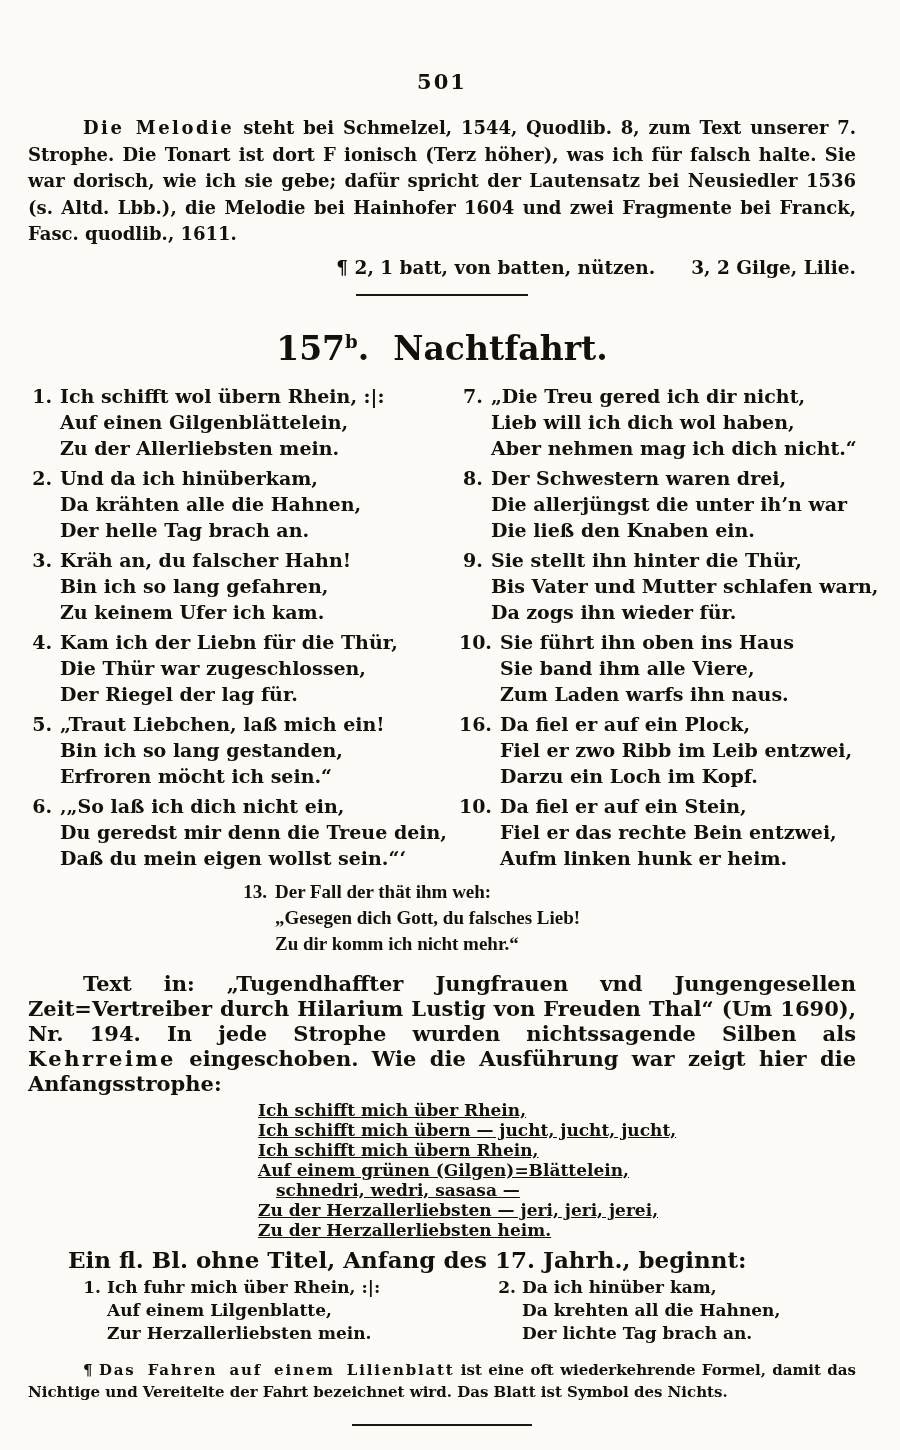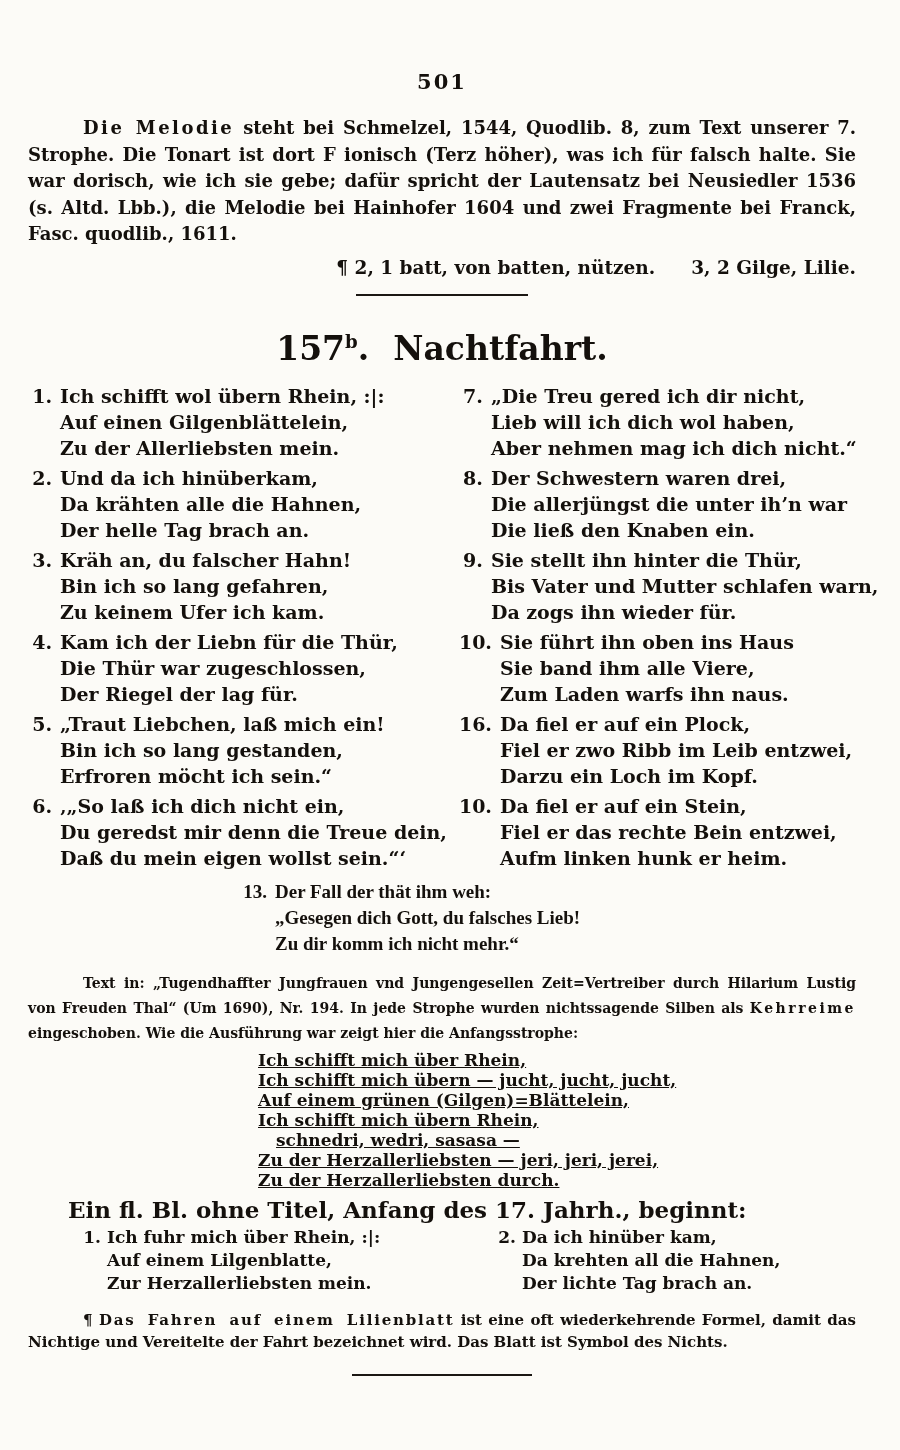--- a/index.html
+++ b/index.html
@@ -35,21 +35,21 @@
   .song-title .title-num { margin-right:24px; }
   .song-title sup { font-size:0.55em; }
 
   .verses-grid { margin-top:14px; display:grid; grid-template-columns:1fr 1fr; column-gap:12px; }
   .verse { display:flex; margin-bottom:4px; font-size:19px; line-height:26px; }
   .vnum { flex:none; min-width:32px; text-align:right; padding-right:8px; }
   .vlines { white-space:nowrap; }
 
   .verse-13 { margin-left:215px; margin-top:4px; font-size:19px; line-height:26px;font-family:Liberation Serif, serif; }
 
-  .textin-para { margin-top:14px; font-size:14px; line-height:25px; text-align:justify; text-indent:55px; }
+  .textin-para { margin-top:14px; font-size:21px; line-height:25px; text-align:justify; text-indent:55px; }
 
   .refrain { margin-top:4px; margin-left:230px; font-size:17px; line-height:20px;text-decoration:underline; }
   .refrain-line { white-space:nowrap; }
   .refrain-line.indented { padding-left:18px; }
 
   .flyleaf-heading { margin-top:8px; padding-left:40px; font-size:23px; line-height:24px; }
 
   .flyleaf-verses { margin-top:4px; display:grid; grid-template-columns:1fr 1fr; column-gap:12px; }
   .fverse { display:flex; font-size:17px; line-height:23px; }
   .fverse .vnum { min-width:24px; padding-right:6px; }
@@ -131,25 +131,25 @@
   <div class="verse verse-13">
     <div class="vnum">13.</div>
     <div class="vlines">Der Fall der thät ihm weh:<br>„Gesegen dich Gott, du falsches Lieb!<br>Zu dir komm ich nicht mehr.“</div>
   </div>
 
   <p class="textin-para"><span>Text in: „Tugendhaffter Jungfrauen vnd Jungengesellen Zeit=Vertreiber durch Hilarium Lustig von Freuden Thal“ (Um 1690), Nr. 194. In jede Strophe wurden nichtssagende Silben als </span><span class="spaced">Kehrreime</span><span> eingeschoben. Wie die Ausführung war zeigt hier die Anfangsstrophe:</span></p>
 
   <div class="refrain">
     <div class="refrain-line">Ich schifft mich über Rhein,</div>
     <div class="refrain-line">Ich schifft mich übern — jucht, jucht, jucht,</div>
+    <div class="refrain-line">Ich schifft mich übern Rhein,</div>
     <div class="refrain-line">Auf einem grünen (Gilgen)=Blättelein,</div>
-    <div class="refrain-line">Ich schifft mich übern Rhein,</div>
     <div class="refrain-line indented">schnedri, wedri, sasasa —</div>
     <div class="refrain-line">Zu der Herzallerliebsten — jeri, jeri, jerei,</div>
-    <div class="refrain-line">Zu der Herzallerliebsten durch.</div>
+    <div class="refrain-line">Zu der Herzallerliebsten heim.</div>
   </div>
 
   <p class="flyleaf-heading">Ein fl. Bl. ohne Titel, Anfang des 17. Jahrh., beginnt:</p>
 
   <div class="flyleaf-verses">
     <div class="fverse fverse-left">
       <div class="vnum">1.</div>
       <div class="vlines">Ich fuhr mich über Rhein, :|:<br>Auf einem Lilgenblatte,<br>Zur Herzallerliebsten mein.</div>
     </div>
     <div class="fverse fverse-right">

